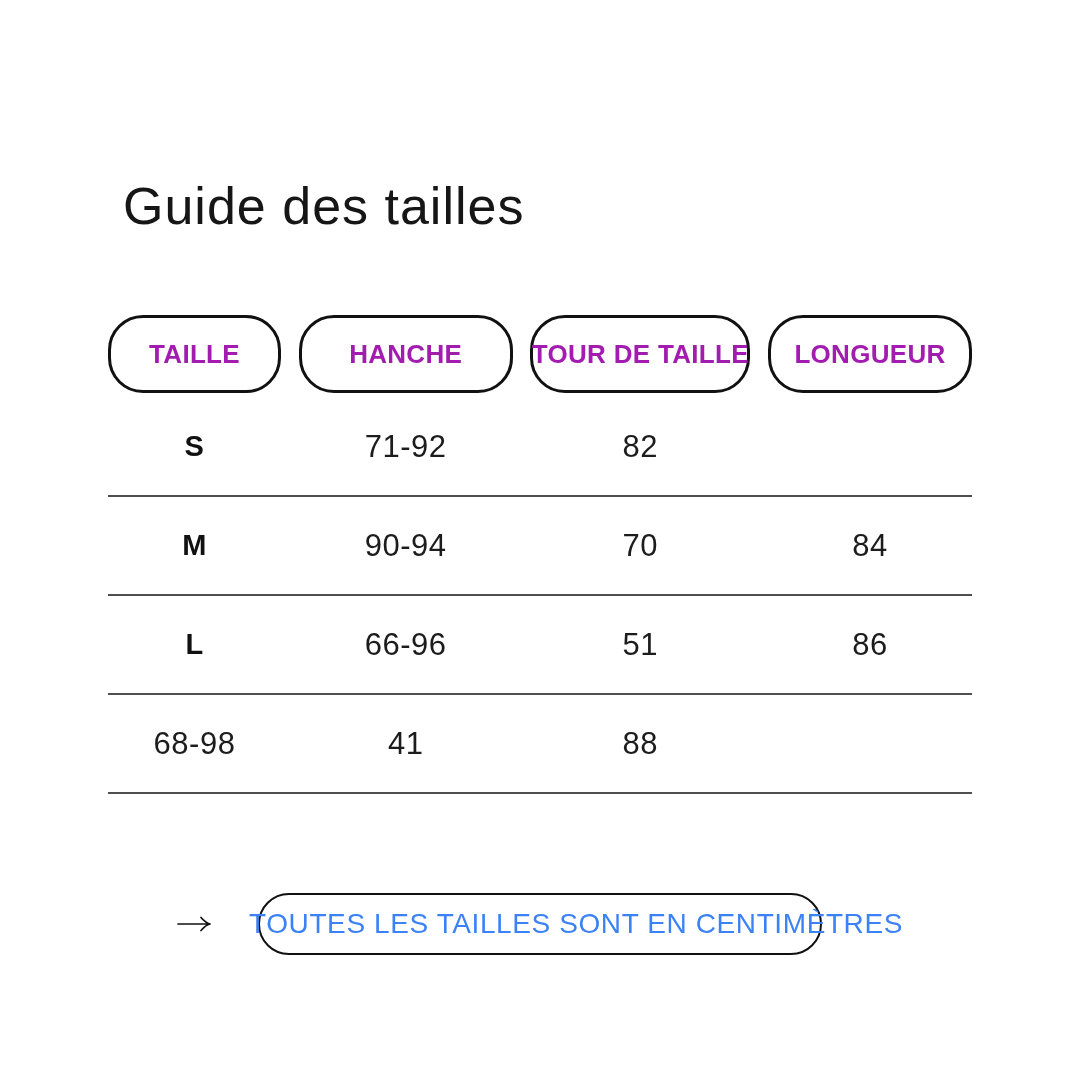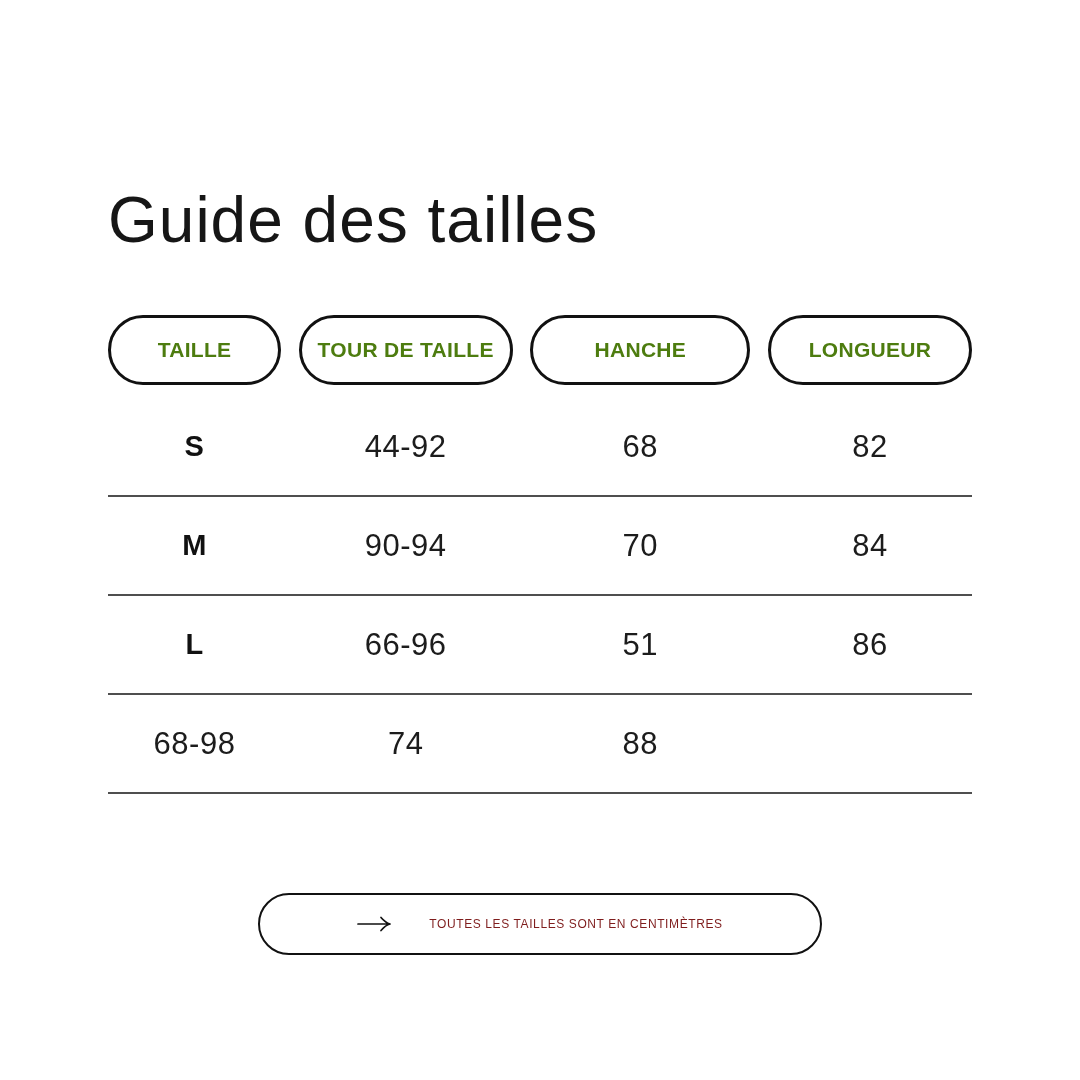--- a/index.html
+++ b/index.html
@@ -11,23 +11,23 @@
     height: 1080px;
     background: #ffffff;
     position: relative;
     font-family: "Liberation Sans", sans-serif;
     color: #111111;
     overflow: hidden;
   }
 
   .page-title {
     position: absolute;
-    left: 108px;
+    left: 123px;
     top: 145px;
-    font-size: 64px;
+    font-size: 52px;
     line-height: 1;
     font-weight: 500;
     letter-spacing: 1px;
     color: #161616;
     white-space: nowrap;
   }
 
   .size-table {
     position: absolute;
     left: 108px;
@@ -40,32 +40,32 @@
     grid-template-columns: 173px 214px 220px 204px;
     justify-content: space-between;
     align-items: center;
   }
 
   .header-row {
     height: 70px;
   }
 
   .header-pill {
-    height: 70px;
+    height: 78px;
     box-sizing: border-box;
     border: 3px solid #111111;
     border-radius: 35px;
     background: #ffffff;
     display: flex;
     align-items: center;
     justify-content: center;
     font-weight: 700;
-    font-size: 21px;
+    font-size: 26px;
     letter-spacing: 0.3px;
-    color: #4d7c0f;
+    color: #a21caf;
     white-space: nowrap;
   }
 
   .table-body {
     margin-top: 13px;
   }
 
   .data-row {
     height: 99px;
     box-sizing: border-box;
@@ -95,71 +95,70 @@
     border: 2px solid #111111;
     border-radius: 31px;
     background: #ffffff;
     display: flex;
     align-items: center;
     justify-content: center;
     gap: 36px;
   }
 
   .footer-note {
-    font-size: 12px;
+    font-size: 28px;
     letter-spacing: 0.6px;
-    color: #7f1d1d;
+    color: #3b82f6;
     white-space: nowrap;
   }
 
   .arrow-icon {
     display: inline-flex;
     flex: 0 0 auto;
   }
 </style>
 </head>
 <body>
 
 <h1 class="page-title">Guide des tailles</h1>
 
 <div class="size-table">
 
   <div class="grid-row header-row">
     <div class="header-pill">TAILLE</div>
+    <div class="header-pill">HANCHE</div>
     <div class="header-pill">TOUR DE TAILLE</div>
-    <div class="header-pill">HANCHE</div>
     <div class="header-pill">LONGUEUR</div>
   </div>
 
   <div class="table-body">
 
     <div class="grid-row data-row">
       <div class="cell size-label">S</div>
-      <div class="cell">44-92</div>
-      <div class="cell">68</div>
+      <div class="cell">71-92</div>
       <div class="cell">82</div>
     </div>
 
     <div class="grid-row data-row">
       <div class="cell size-label">M</div>
       <div class="cell">90-94</div>
       <div class="cell">70</div>
       <div class="cell">84</div>
     </div>
 
     <div class="grid-row data-row">
       <div class="cell size-label">L</div>
       <div class="cell">66-96</div>
       <div class="cell">51</div>
       <div class="cell">86</div>
     </div>
 
     <div class="grid-row data-row">
       <div class="cell">68-98</div>
-      <div class="cell">74</div>
+      <div class="cell">41</div>
       <div class="cell">88</div>
     </div>
 
   </div>
 </div>
 
 <div class="footer-pill">
   <span class="arrow-icon">
     <svg width="36" height="16" viewBox="0 0 36 16" aria-hidden="true">
       <path d="M1 8 H32 M24 1.5 C27 5 30 7.2 33 8 C30 8.8 27 11 24 14.5" fill="none" stroke="#111111" stroke-width="1.7" stroke-linecap="round" stroke-linejoin="round"></path>

